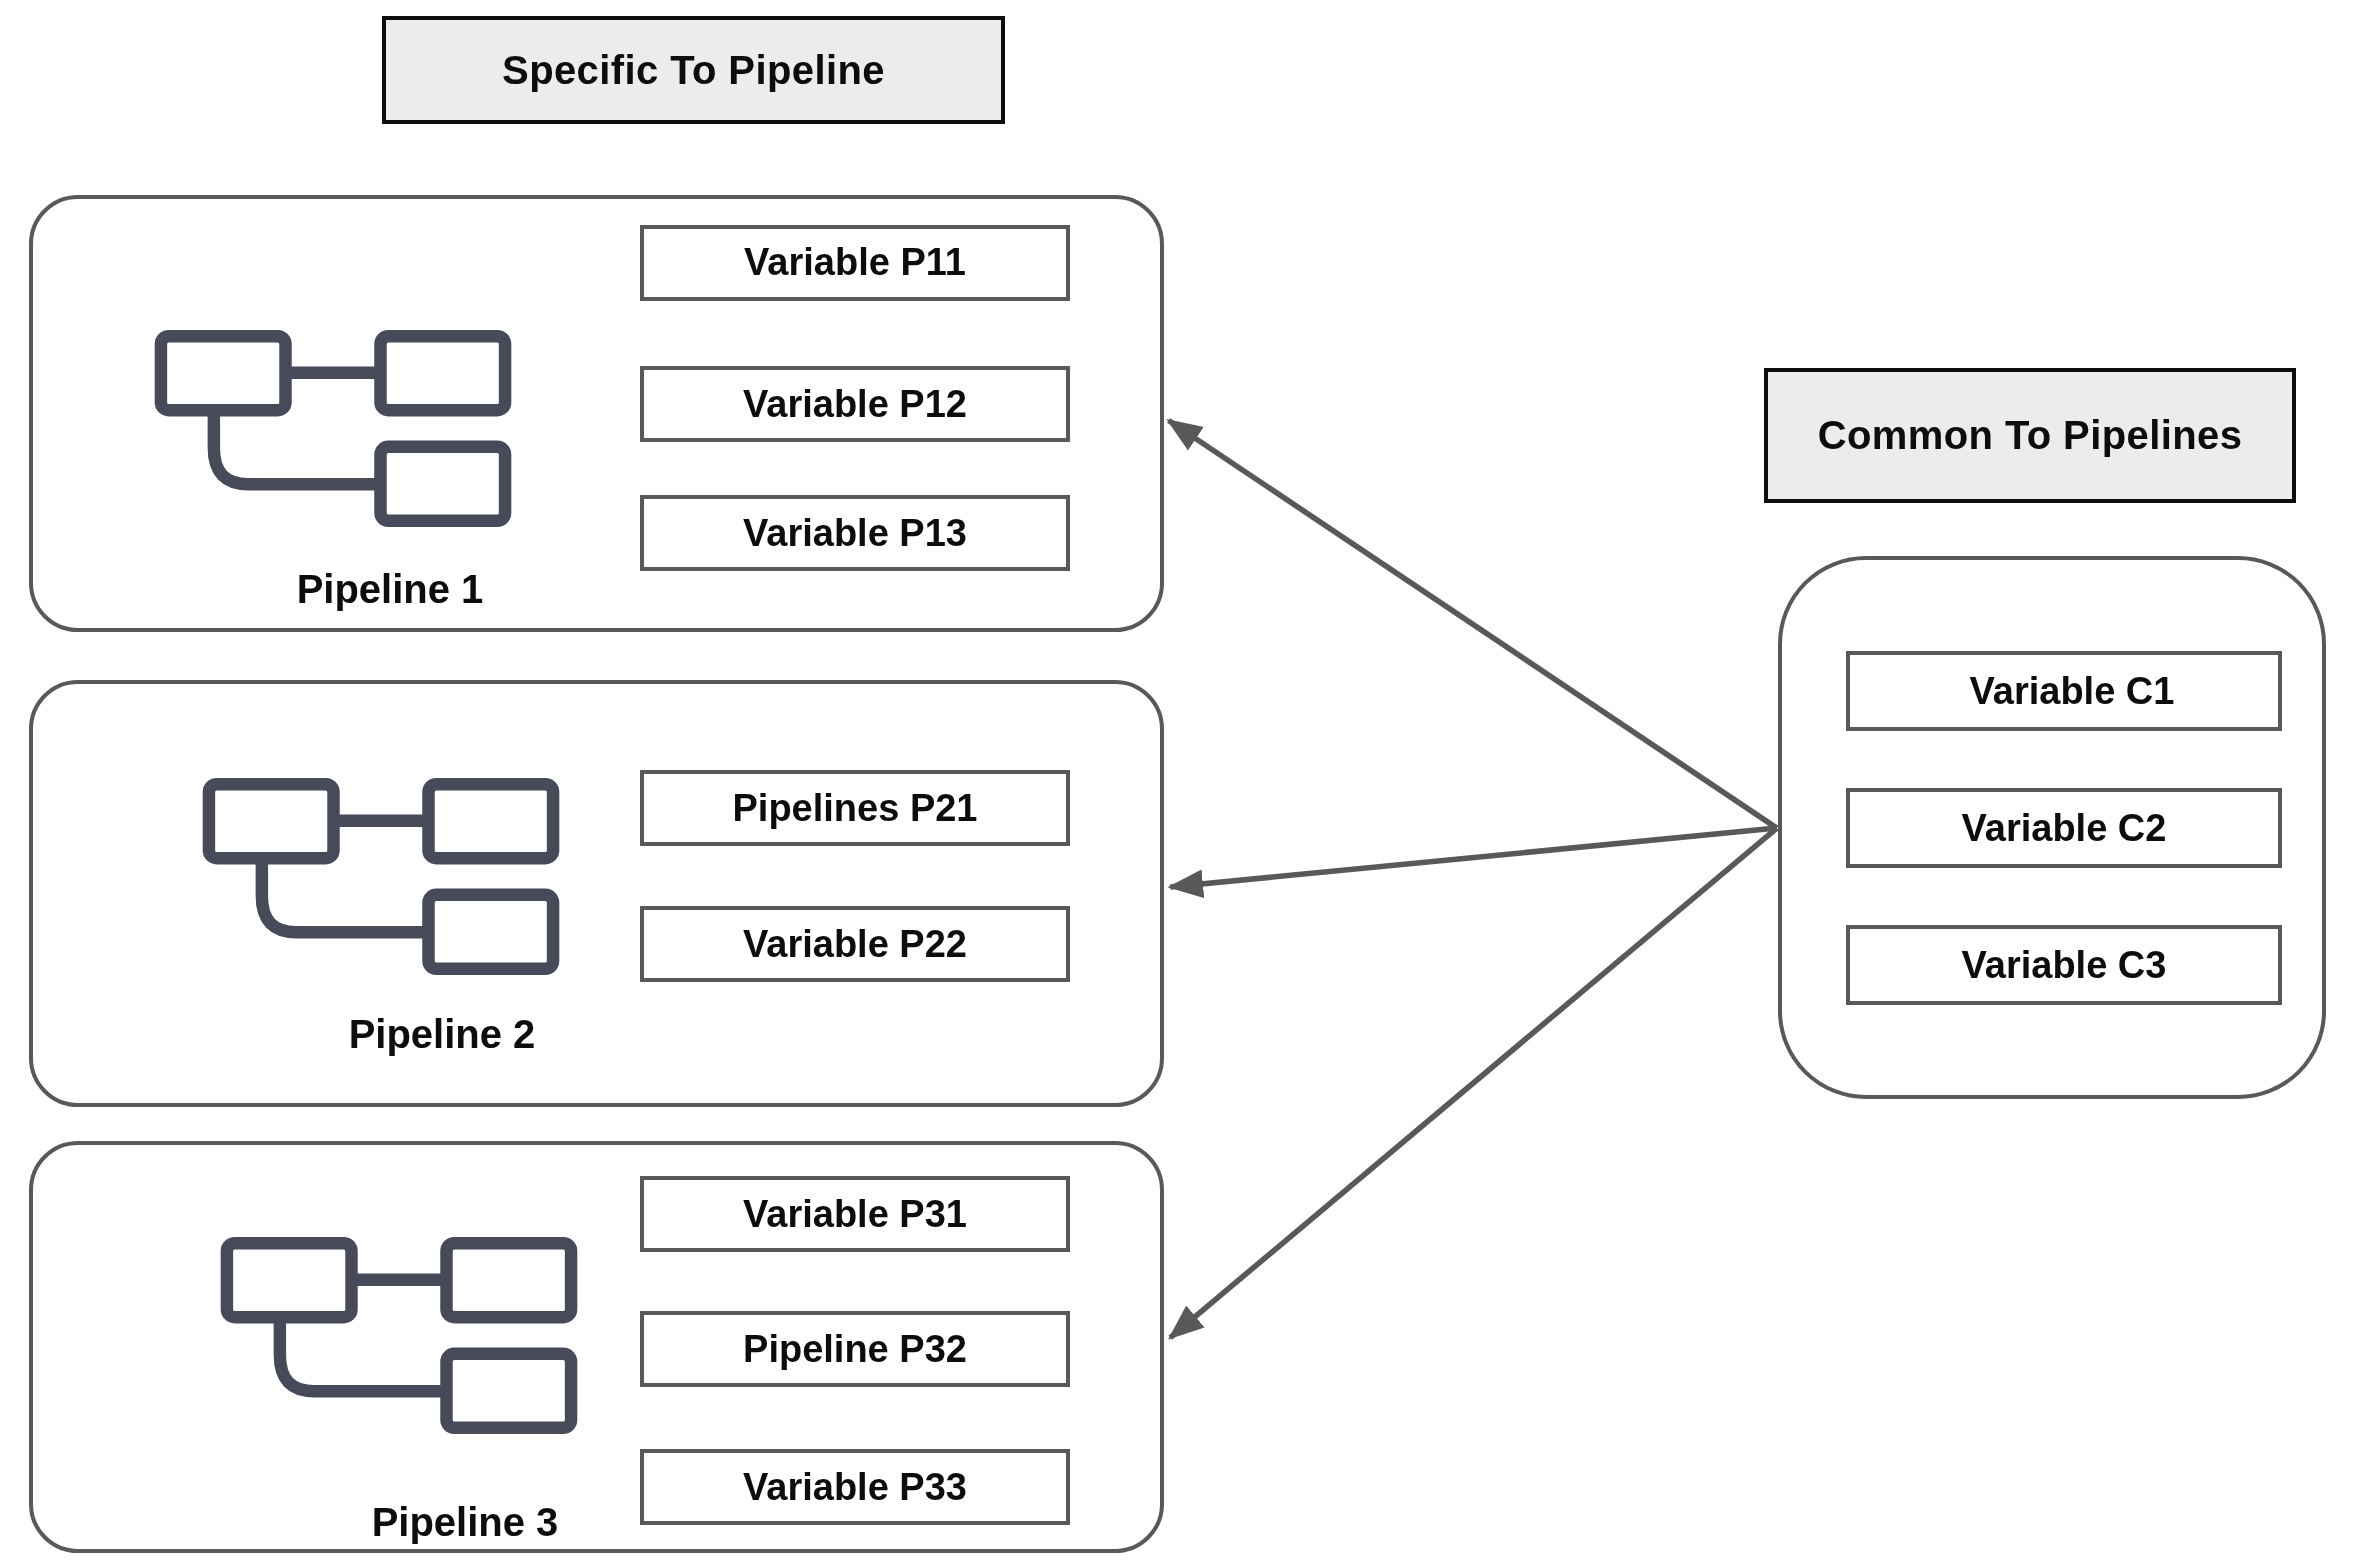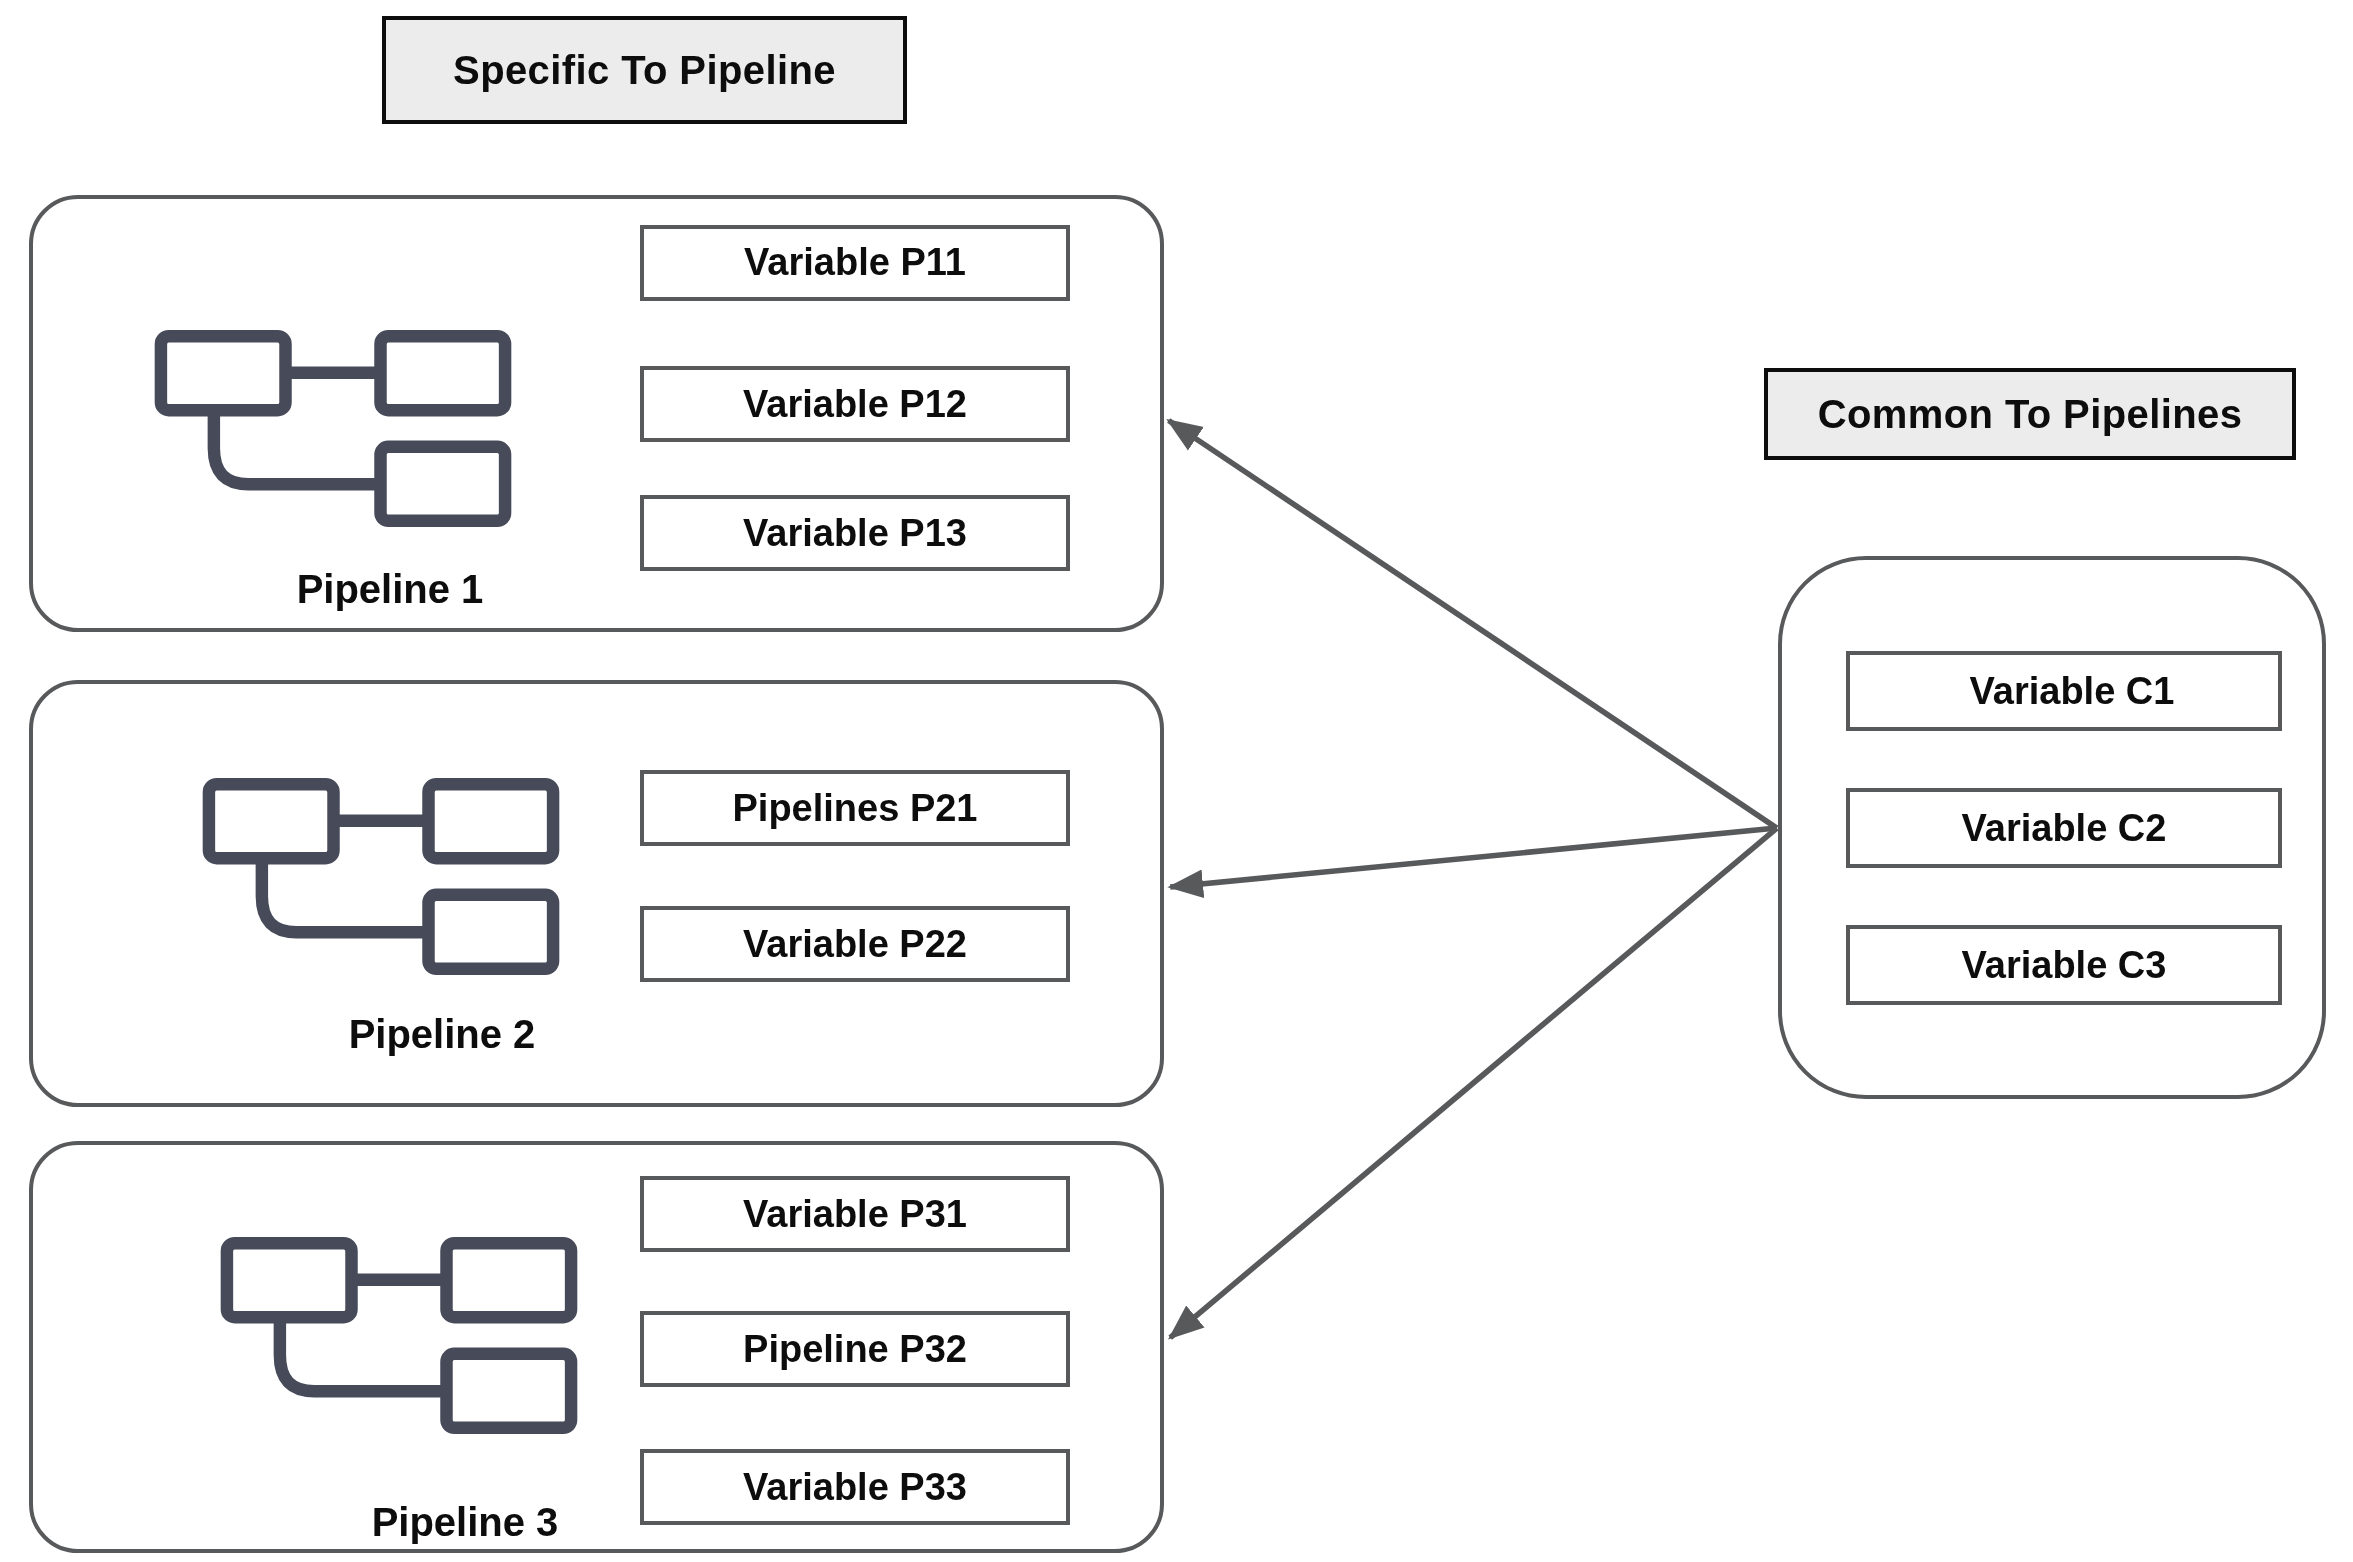--- a/index.html
+++ b/index.html
@@ -72,25 +72,25 @@
     <defs>
       <marker id="ah" viewBox="0 0 10 8" refX="9.2" refY="4" markerWidth="6.4" markerHeight="5.2" orient="auto-start-reverse" markerUnits="strokeWidth">
         <path d="M0,0 L10,4 L0,8 Z" fill="#58595b"></path>
       </marker>
     </defs>
     <line x1="2232" y1="1040" x2="1468" y2="528" stroke="#58595b" stroke-width="7" marker-end="url(#ah)"></line>
     <line x1="2232" y1="1040" x2="1470" y2="1114" stroke="#58595b" stroke-width="7" marker-end="url(#ah)"></line>
     <line x1="2232" y1="1040" x2="1470" y2="1680" stroke="#58595b" stroke-width="7" marker-end="url(#ah)"></line>
   </svg>
 
-  <div class="group-label" style="left:382px; top:16px; width:525px; height:108px;">
+  <div class="group-label" style="left:382px; top:16px; width:623px; height:108px;">
     <span>Specific To Pipeline</span>
   </div>
 
-  <div class="group-label" style="left:1764px; top:368px; width:532px; height:92px;">
+  <div class="group-label" style="left:1764px; top:368px; width:532px; height:135px;">
     <span>Common To Pipelines</span>
   </div>
 
   <div class="pipeline-container" style="top:195px; height:437px;">
     <svg class="pipeline-icon-box" style="left:121px; top:131px;" viewBox="0 0 458 253">
       <g fill="#ffffff" stroke="#464a59" stroke-width="16" stroke-linejoin="round">
         <rect x="8" y="8" width="160" height="95" rx="10"></rect>
         <rect x="290" y="8" width="160" height="95" rx="10"></rect>
         <rect x="290" y="150" width="160" height="95" rx="10"></rect>
       </g>

